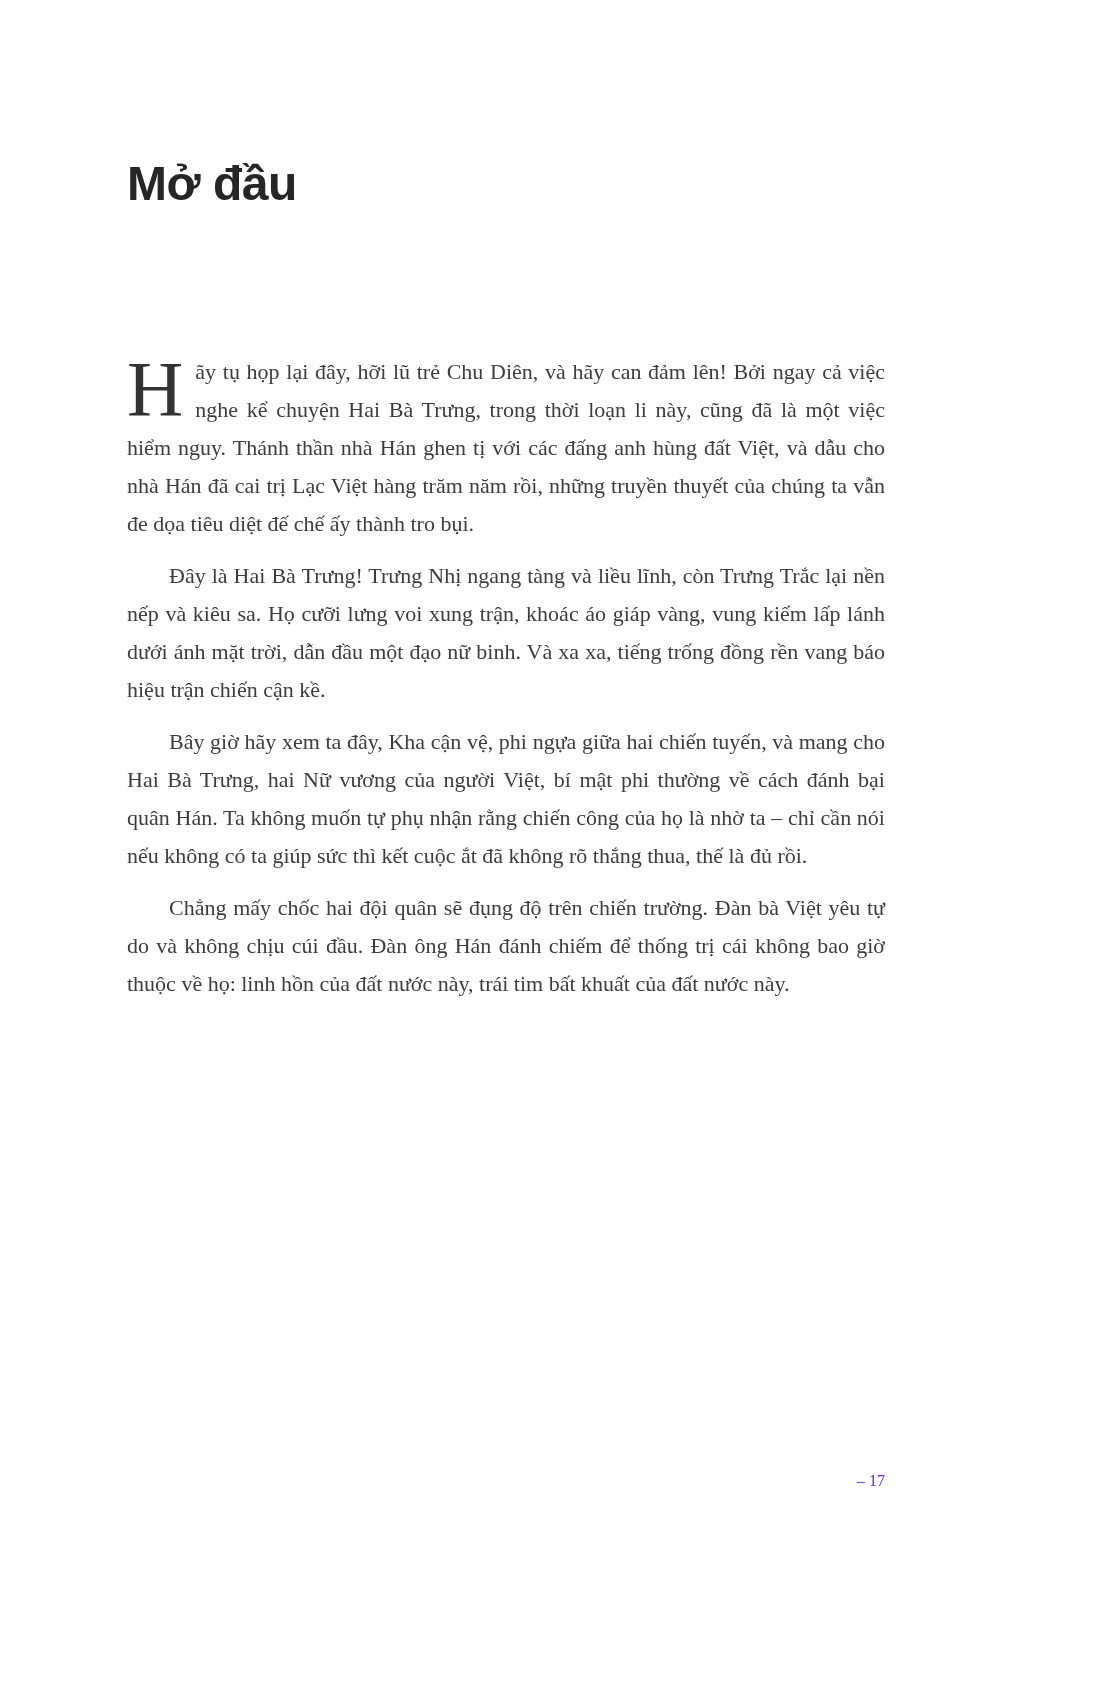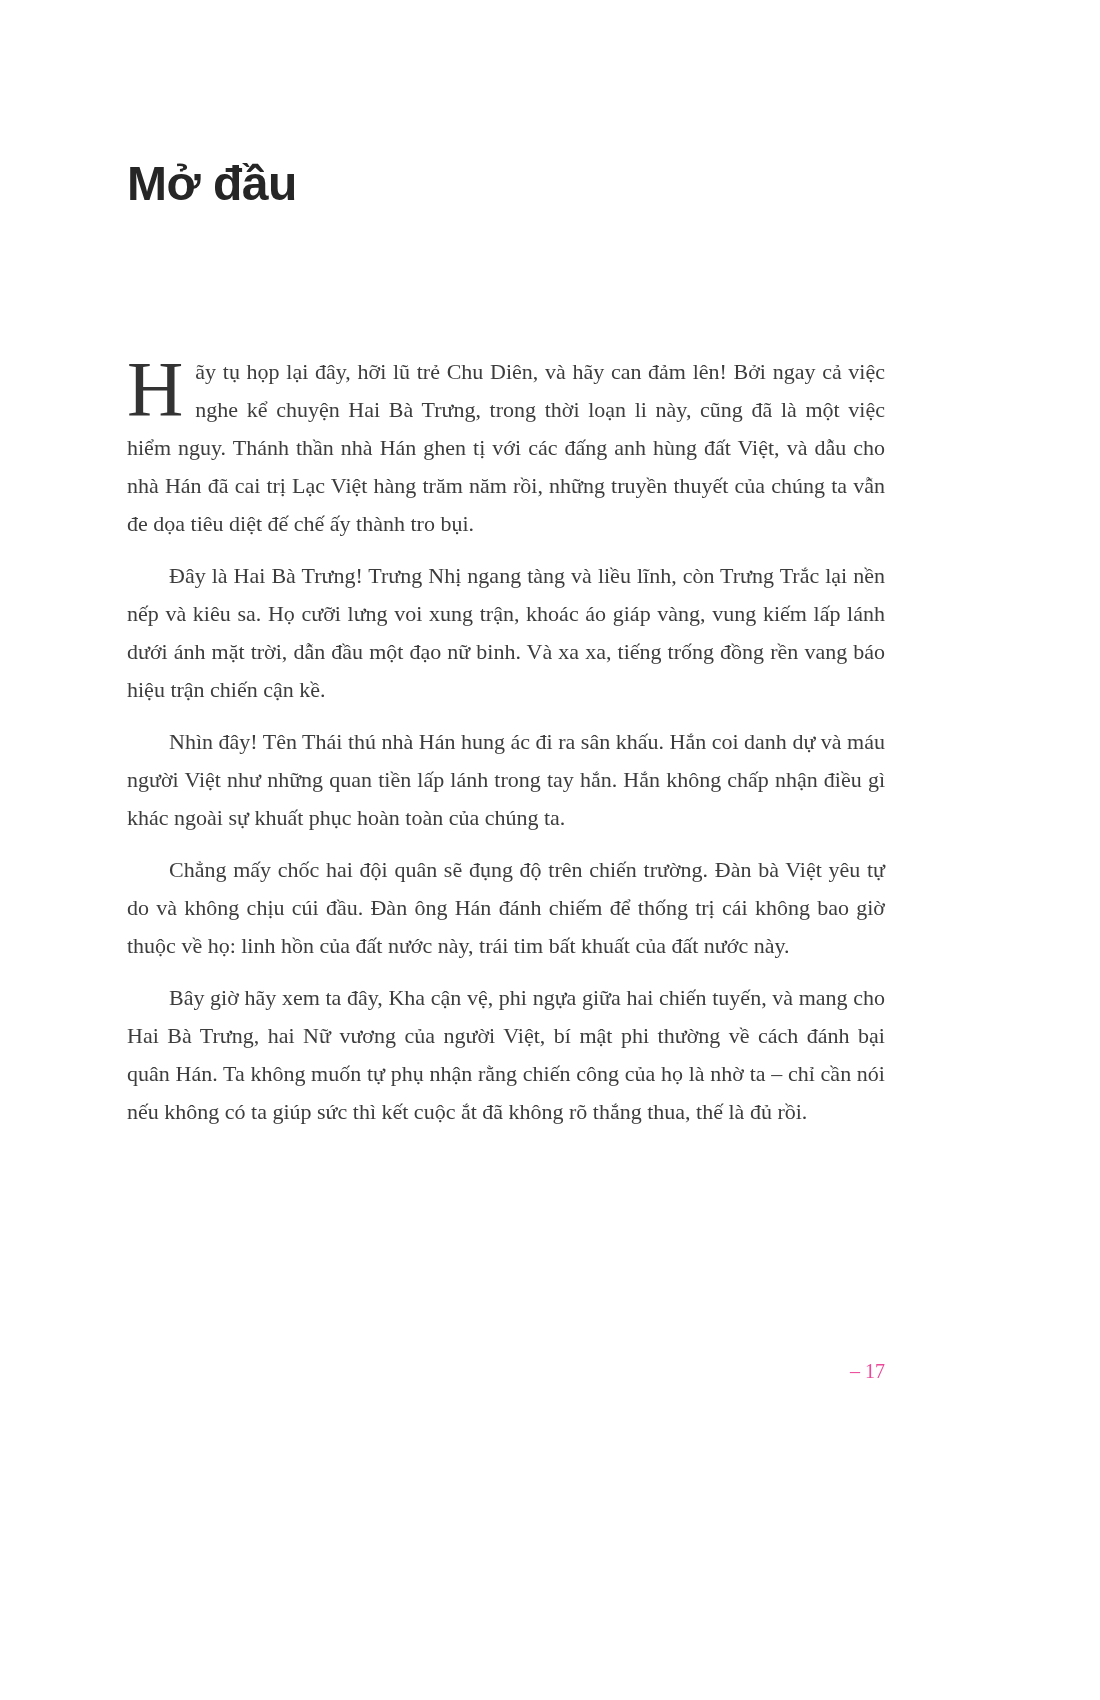--- a/index.html
+++ b/index.html
@@ -43,44 +43,43 @@
   .drop-cap {
     float: left;
     font-size: 78px;
     line-height: 64px;
     padding: 4px 12px 0 0;
     color: #333333;
     font-family: "Liberation Serif", serif;
   }
   .page-number {
     position: absolute;
-    top: 1360px;
+    top: 1472px;
     right: 215px;
-    font-size: 20px;
-    color: #ec4899;
+    font-size: 16px;
+    color: #6d28d9;
     font-family: "Liberation Serif", serif;
   }
 </style>
 </head>
 <body>
 
 <div class="page">
 
   <h1 class="chapter-title">Mở đầu</h1>
 
   <div class="body-text">
 
     <p class="para first"><span class="drop-cap">H</span><span>ãy tụ họp lại đây, hỡi lũ trẻ Chu Diên, và hãy can đảm lên! Bởi ngay cả việc nghe kể chuyện Hai Bà Trưng, trong thời loạn li này, cũng đã là một việc hiểm nguy. Thánh thần nhà Hán ghen tị với các đấng anh hùng đất Việt, và dẫu cho nhà Hán đã cai trị Lạc Việt hàng trăm năm rồi, những truyền thuyết của chúng ta vẫn đe dọa tiêu diệt đế chế ấy thành tro bụi.</span></p>
 
 
     <p class="para indent">Đây là Hai Bà Trưng! Trưng Nhị ngang tàng và liều lĩnh, còn Trưng Trắc lại nền nếp và kiêu sa. Họ cưỡi lưng voi xung trận, khoác áo giáp vàng, vung kiếm lấp lánh dưới ánh mặt trời, dẫn đầu một đạo nữ binh. Và xa xa, tiếng trống đồng rền vang báo hiệu trận chiến cận kề.</p>
 
-    <p class="para indent">Nhìn đây! Tên Thái thú nhà Hán hung ác đi ra sân khấu. Hắn coi danh dự và máu người Việt như những quan tiền lấp lánh trong tay hắn. Hắn không chấp nhận điều gì khác ngoài sự khuất phục hoàn toàn của chúng ta.</p>
+
+    <p class="para indent">Bây giờ hãy xem ta đây, Kha cận vệ, phi ngựa giữa hai chiến tuyến, và mang cho Hai Bà Trưng, hai Nữ vương của người Việt, bí mật phi thường về cách đánh bại quân Hán. Ta không muốn tự phụ nhận rằng chiến công của họ là nhờ ta – chỉ cần nói nếu không có ta giúp sức thì kết cuộc ắt đã không rõ thắng thua, thế là đủ rồi.</p>
 
     <p class="para indent">Chẳng mấy chốc hai đội quân sẽ đụng độ trên chiến trường. Đàn bà Việt yêu tự do và không chịu cúi đầu. Đàn ông Hán đánh chiếm để thống trị cái không bao giờ thuộc về họ: linh hồn của đất nước này, trái tim bất khuất của đất nước này.</p>
-
-    <p class="para indent">Bây giờ hãy xem ta đây, Kha cận vệ, phi ngựa giữa hai chiến tuyến, và mang cho Hai Bà Trưng, hai Nữ vương của người Việt, bí mật phi thường về cách đánh bại quân Hán. Ta không muốn tự phụ nhận rằng chiến công của họ là nhờ ta – chỉ cần nói nếu không có ta giúp sức thì kết cuộc ắt đã không rõ thắng thua, thế là đủ rồi.</p>
 
   </div>
 
   <div class="page-number">– 17</div>
 
 </div>
 
 </body></html>

